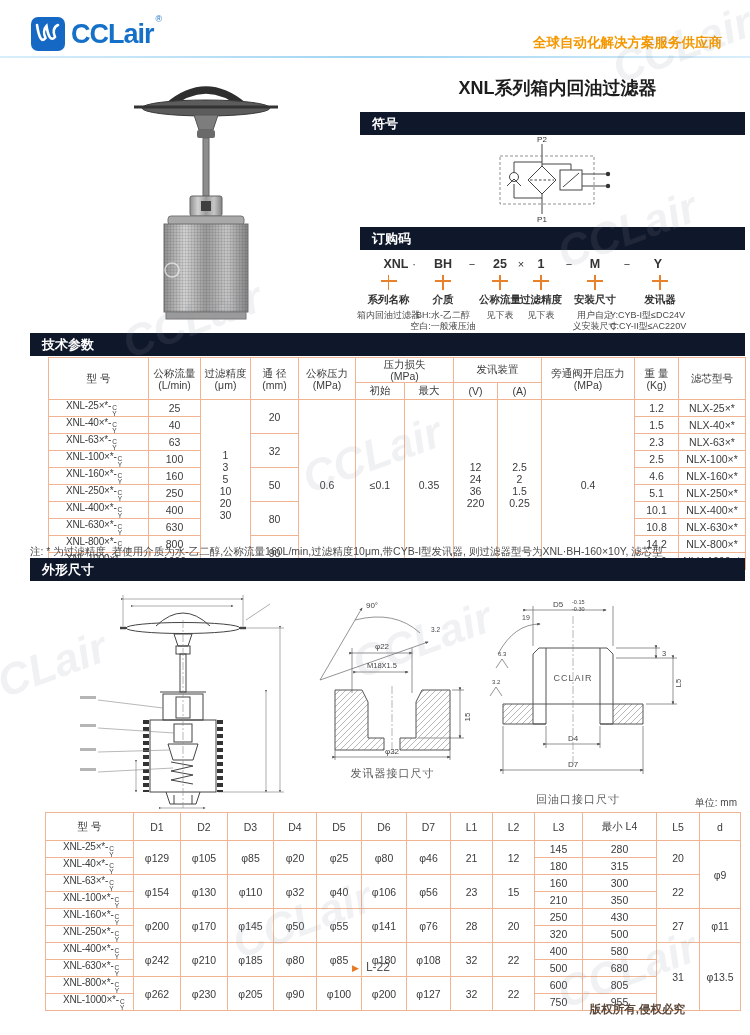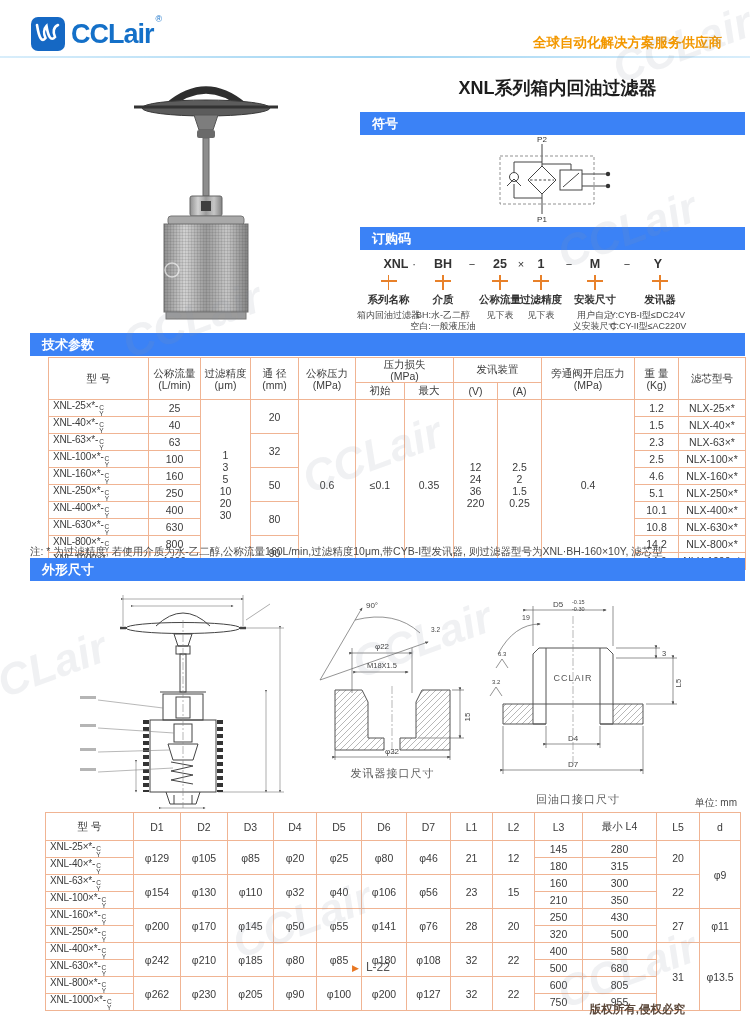--- a/index.html
+++ b/index.html
@@ -7,21 +7,21 @@
         font-family:"Liberation Sans","DejaVu Sans",sans-serif;color:#3b3b3b;overflow:hidden;}
   .abs{position:absolute;}
   
   #logo-box{left:30px;top:16px;display:flex;align-items:flex-start;}
   #logo-text{font-size:27px;font-weight:bold;color:#1470c8;letter-spacing:-1px;line-height:36px;margin-left:5px;}
   #logo-reg{font-size:9px;color:#1470c8;margin-left:2px;margin-top:-2px;}
   #slogan{right:28px;top:34px;font-size:13.5px;font-weight:bold;color:#f39800;margin-left:35px;}
   #header-divider{left:0;top:56px;width:750px;height:2px;background:linear-gradient(90deg,#d9eefb,#9fd4f2,#d9eefb);}
   #page-title{left:370px;top:76px;width:375px;text-align:center;font-size:18px;font-weight:bold;color:#1d1d1d;}
   
-  .bar{background:#3b82f6;color:#fff;font-weight:bold;font-size:13px;line-height:23px;padding-left:12px;}
+  .bar{background:#0f172a;color:#fff;font-weight:bold;font-size:13px;line-height:23px;padding-left:12px;}
   #bar-symbol{left:360px;top:112px;width:373px;height:23px;}
   #bar-order{left:360px;top:227px;width:373px;height:23px;}
   #bar-tech{left:30px;top:333px;width:703px;height:23px;}
   #bar-dims{left:30px;top:558px;width:703px;height:23px;}
   
   #order-content{left:360px;top:253px;width:385px;height:80px;font-size:10px;}
   .ocode{position:absolute;top:4px;transform:translateX(-50%);font-size:12.5px;font-weight:bold;color:#333;}
   .osep{position:absolute;top:5px;transform:translateX(-50%);font-size:11px;color:#333;}
   .ofield{position:absolute;top:22px;text-align:center;}
   .tmark{position:relative;width:16px;height:15px;margin:0 auto;}
@@ -31,21 +31,21 @@
   .odesc{font-size:9px;color:#4a4a4a;margin-top:3px;line-height:10.5px;white-space:nowrap;}
   
   table{border-collapse:collapse;table-layout:fixed;background:transparent;}
   td,th{border:1px solid #f0b493;text-align:center;padding:0;font-weight:normal;font-size:10.5px;color:#3b3b3b;white-space:nowrap;overflow:hidden;}
   #tech-table{left:48px;top:357px;width:697px;}
   #tech-table thead tr.h1{height:21px;} #tech-table thead tr.h2{height:17px;}
   #tech-table tbody tr{height:15px;}
   #dim-table{left:45px;top:812px;width:695px;}
   #dim-table thead tr{height:28px;}
   #dim-table tbody tr{height:15px;}
-  .model-cell{text-align:left;padding-left:4px;font-size:10px;letter-spacing:-0.2px;}
+  .model-cell{text-align:left;padding-left:17px;font-size:10px;letter-spacing:-0.2px;}
   .cy{display:inline-flex;flex-direction:column;align-items:center;font-size:6.5px;line-height:5.5px;vertical-align:-1px;margin-left:1px;}
   .vcell{padding:0;}
   .vlist{display:flex;flex-direction:column;justify-content:space-around;height:100%;}
   .hdr2{line-height:12px;}
   
   #note{left:30px;top:546px;width:712px;font-size:10.5px;color:#4a4a4a;line-height:11.5px;}
   #note .indent{padding-left:22px;}
   
   .caption{font-size:11px;color:#5a5a5a;text-align:center;letter-spacing:1px;}
   #cap-signal{left:300px;top:766px;width:185px;}

